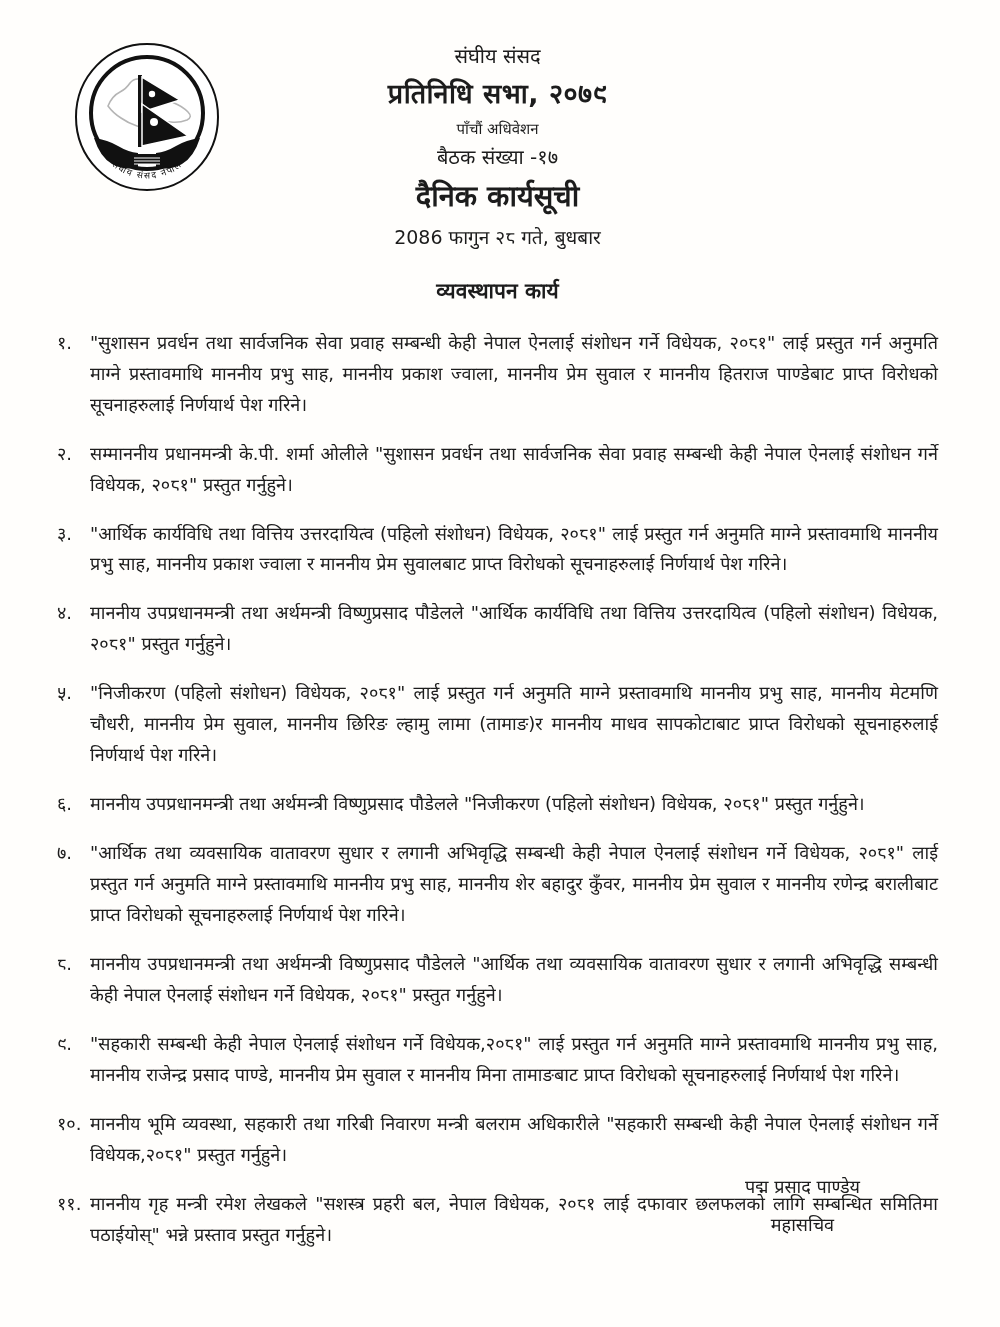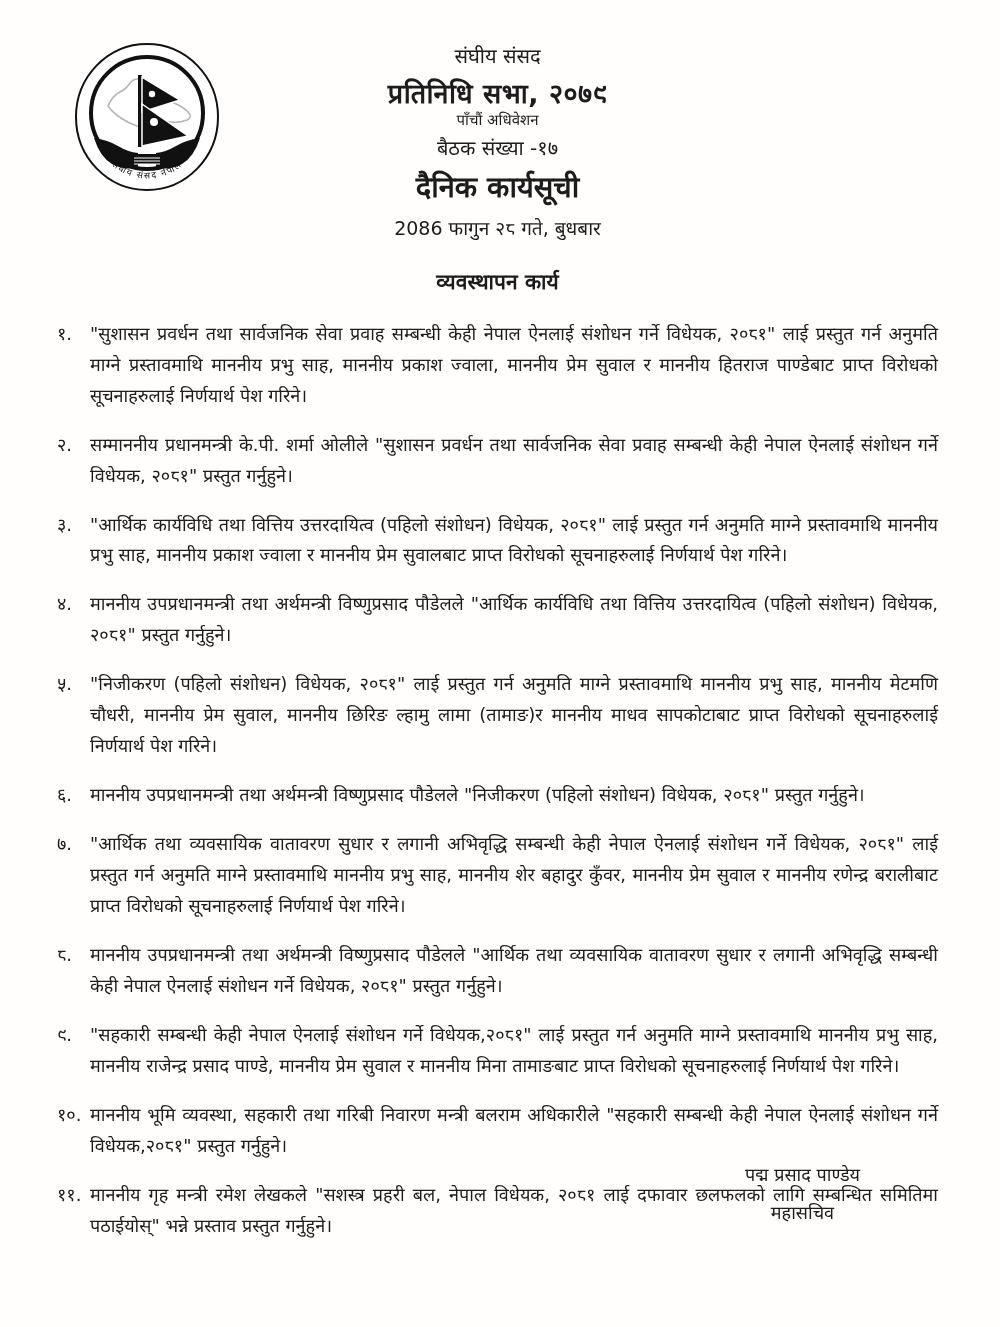--- a/index.html
+++ b/index.html
@@ -28,21 +28,21 @@
     width: 150px;
     height: 150px;
   }
   
   .header {
     text-align: center;
     line-height: 1.25;
     padding-top: 6px;
   }
   .h-org     { font-size: 20px; margin-bottom: 8px; }
-  .h-house   { font-size: 27px; font-weight: bold; letter-spacing: .5px; }
+  .h-house   { font-size: 27px; font-weight: bold; margin-bottom: 9px; letter-spacing: .5px; }
   .h-session { font-size: 15px; margin-bottom: 6px; }
   .h-meeting { font-size: 20px; margin-bottom: 8px; }
   .h-title   { font-size: 29px; font-weight: bold; margin-bottom: 12px; }
   .h-date    { font-size: 19px; margin-bottom: 12px; }
   .h-time    { font-size: 19px; margin-bottom: 0; }
   .h-tentative { font-size: 21px; font-weight: bold; margin-top: 32px; }
   .h-section   { font-size: 21px; font-weight: bold; margin-top: 28px; margin-bottom: 24px; }
   
   .agenda { margin-top: 0; }
   .agenda-item {
@@ -57,21 +57,21 @@
     text-align: left;
   }
   .agenda-item .txt {
     flex: 1 1 auto;
     text-align: justify;
   }
   
   .signature {
     position: absolute;
     right: 140px;
-    bottom: 95px;
+    bottom: 83px;
     text-align: center;
     font-size: 18px;
     line-height: 2.1;
     margin-top: 18px;
   }
   .signature .sig-name { display: block; }
   .signature .sig-title { display: block; }
 </style>
 </head>
 <body>

